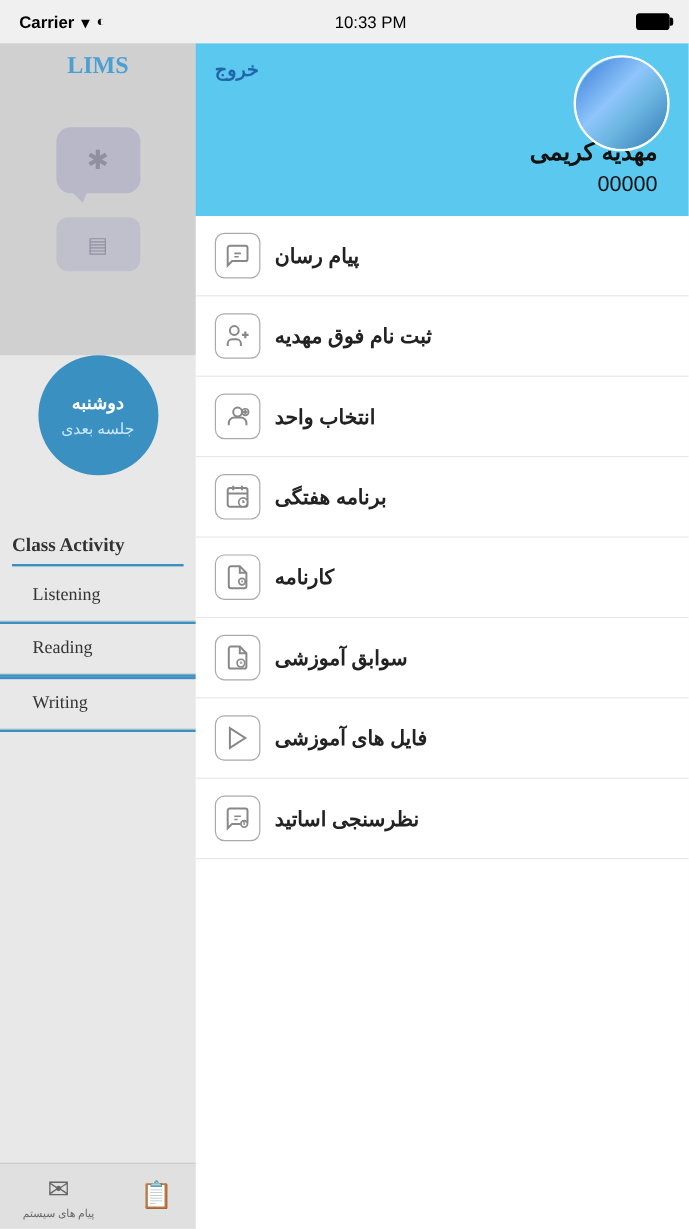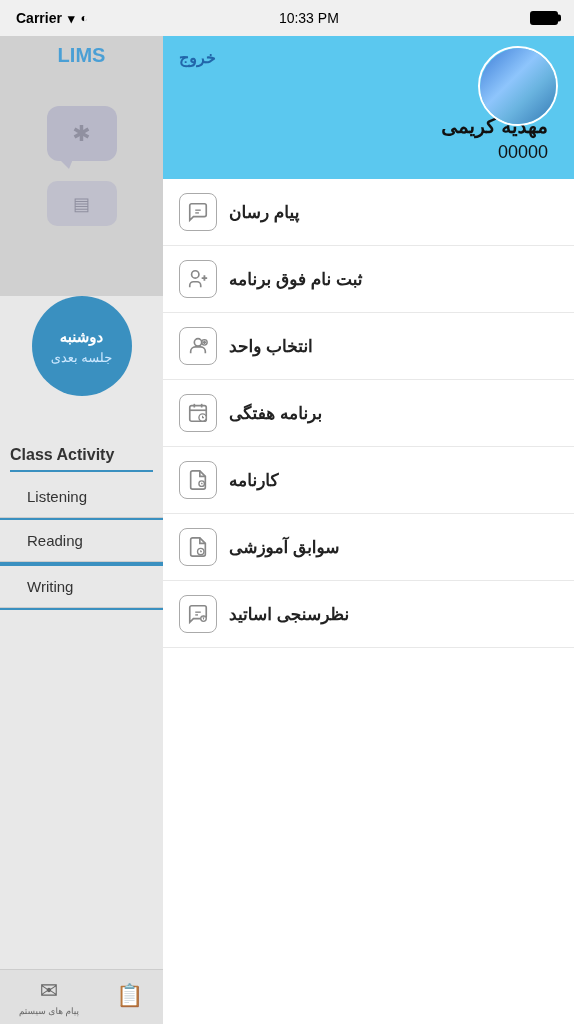--- a/index.html
+++ b/index.html
@@ -44,20 +44,21 @@
     }
 
     
     .sidebar {
       width: 163px;
       height: 100%;
       background: #e8e8e8;
       display: flex;
       flex-direction: column;
       position: relative;
+      font-family: Liberation Serif, serif;
     }
 
     .sidebar-top {
       background: #d0d0d0;
       height: 260px;
       display: flex;
       flex-direction: column;
       align-items: center;
       justify-content: center;
       gap: 20px;
@@ -360,21 +361,21 @@
         <div class="menu-item-icon">
           <svg width="22" height="22" viewBox="0 0 24 24" fill="none" stroke="#888" stroke-width="1.8">
               <path d="M21 15a2 2 0 0 1-2 2H7l-4 4V5a2 2 0 0 1 2-2h14a2 2 0 0 1 2 2z"></path>
               <line x1="9" y1="10" x2="15" y2="10" stroke="#888" stroke-width="1.5"></line>
               <line x1="9" y1="13" x2="13" y2="13" stroke="#888" stroke-width="1.5"></line>
             </svg>
         </div>
       </div>
 
       <div class="menu-item">
-        <span class="menu-item-text">ثبت نام فوق برنامه</span>
+        <span class="menu-item-text">ثبت نام فوق مهدیه</span>
         <div class="menu-item-icon">
           <svg width="22" height="22" viewBox="0 0 24 24" fill="none" stroke="#888" stroke-width="1.8">
               <circle cx="9" cy="7" r="4"></circle>
               <path d="M3 21v-2a4 4 0 0 1 4-4h4a4 4 0 0 1 4 4v2"></path>
               <path d="M16 11h6M19 8v6" stroke="#888" stroke-width="2"></path>
             </svg>
         </div>
       </div>
 
       <div class="menu-item">
@@ -422,20 +423,28 @@
           <svg width="22" height="22" viewBox="0 0 24 24" fill="none" stroke="#888" stroke-width="1.8">
               <path d="M14 2H6a2 2 0 0 0-2 2v16a2 2 0 0 0 2 2h12a2 2 0 0 0 2-2V8z"></path>
               <polyline points="14,2 14,8 20,8"></polyline>
               <circle cx="15" cy="17" r="3.5" stroke="#888" stroke-width="1.5"></circle>
               <polyline points="15,15.5 15,17 16.2,17" stroke="#888" stroke-width="1.2"></polyline>
               <line x1="13" y1="5" x2="17" y2="5" stroke="none"></line>
             </svg>
         </div>
       </div>
 
+      <div class="menu-item">
+        <span class="menu-item-text">فایل های آموزشی</span>
+        <div class="menu-item-icon">
+          <svg width="22" height="22" viewBox="0 0 24 24" fill="none" stroke="#888" stroke-width="1.8">
+              <polygon points="5,3 19,12 5,21 5,3"></polygon>
+            </svg>
+        </div>
+      </div>
 
       <div class="menu-item">
         <span class="menu-item-text">نظرسنجی اساتید</span>
         <div class="menu-item-icon">
           <svg width="22" height="22" viewBox="0 0 24 24" fill="none" stroke="#888" stroke-width="1.8">
               <path d="M21 15a2 2 0 0 1-2 2H7l-4 4V5a2 2 0 0 1 2-2h14a2 2 0 0 1 2 2z"></path>
               <line x1="9" y1="10" x2="15" y2="10" stroke="#888" stroke-width="1.5"></line>
               <line x1="9" y1="13" x2="12" y2="13" stroke="#888" stroke-width="1.5"></line>
               <circle cx="18" cy="17" r="3" fill="#fff" stroke="#888" stroke-width="1.5"></circle>
               <line x1="18" y1="16" x2="18" y2="18" stroke="#888" stroke-width="1.2"></line>

